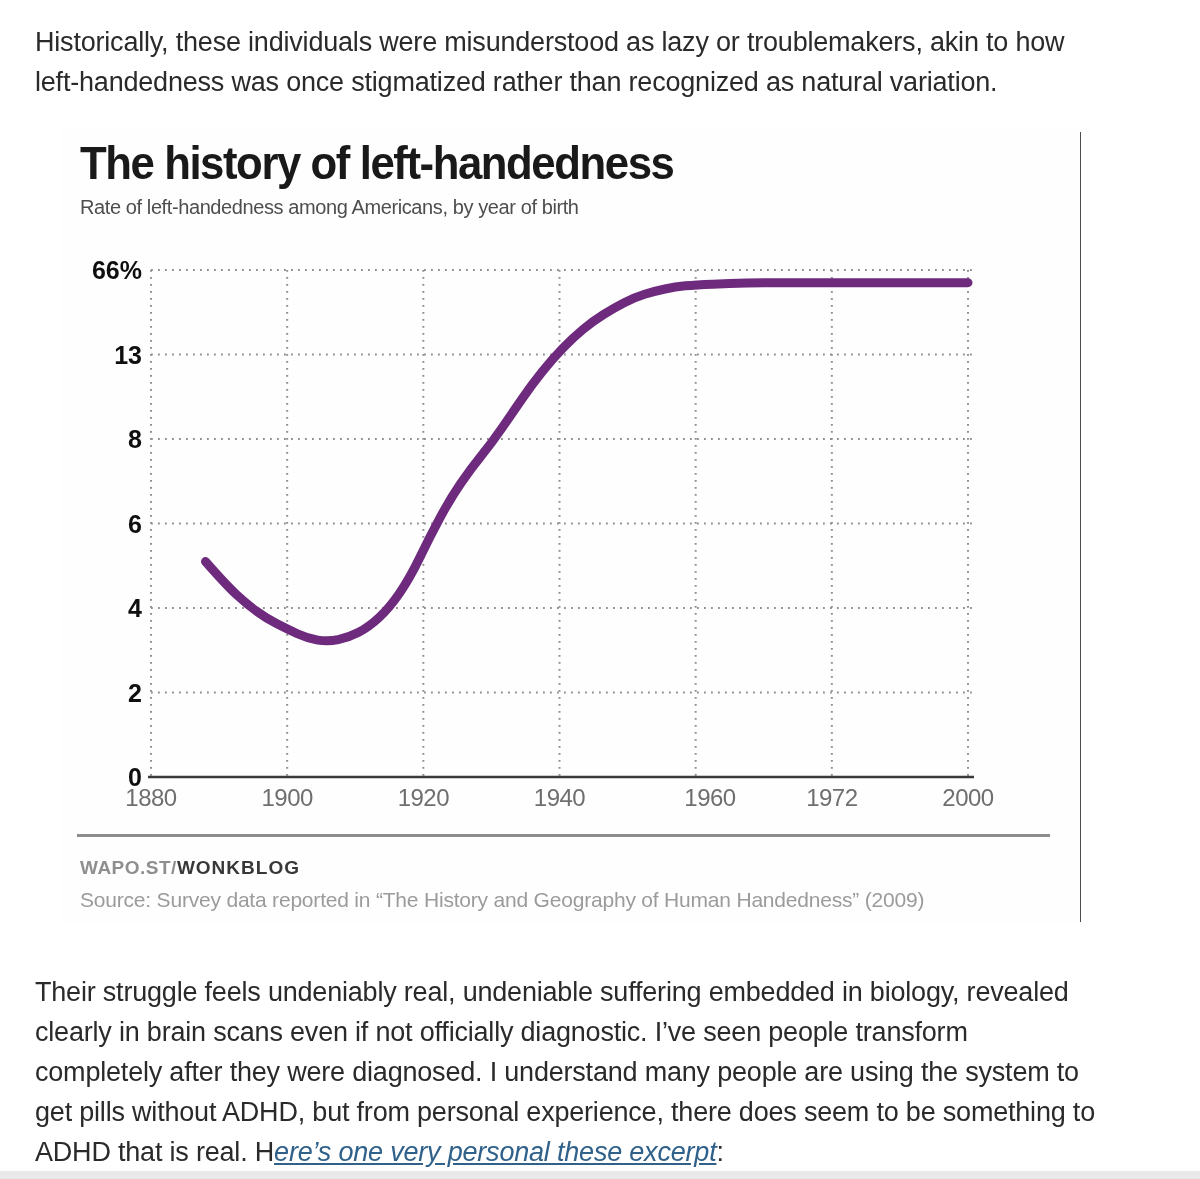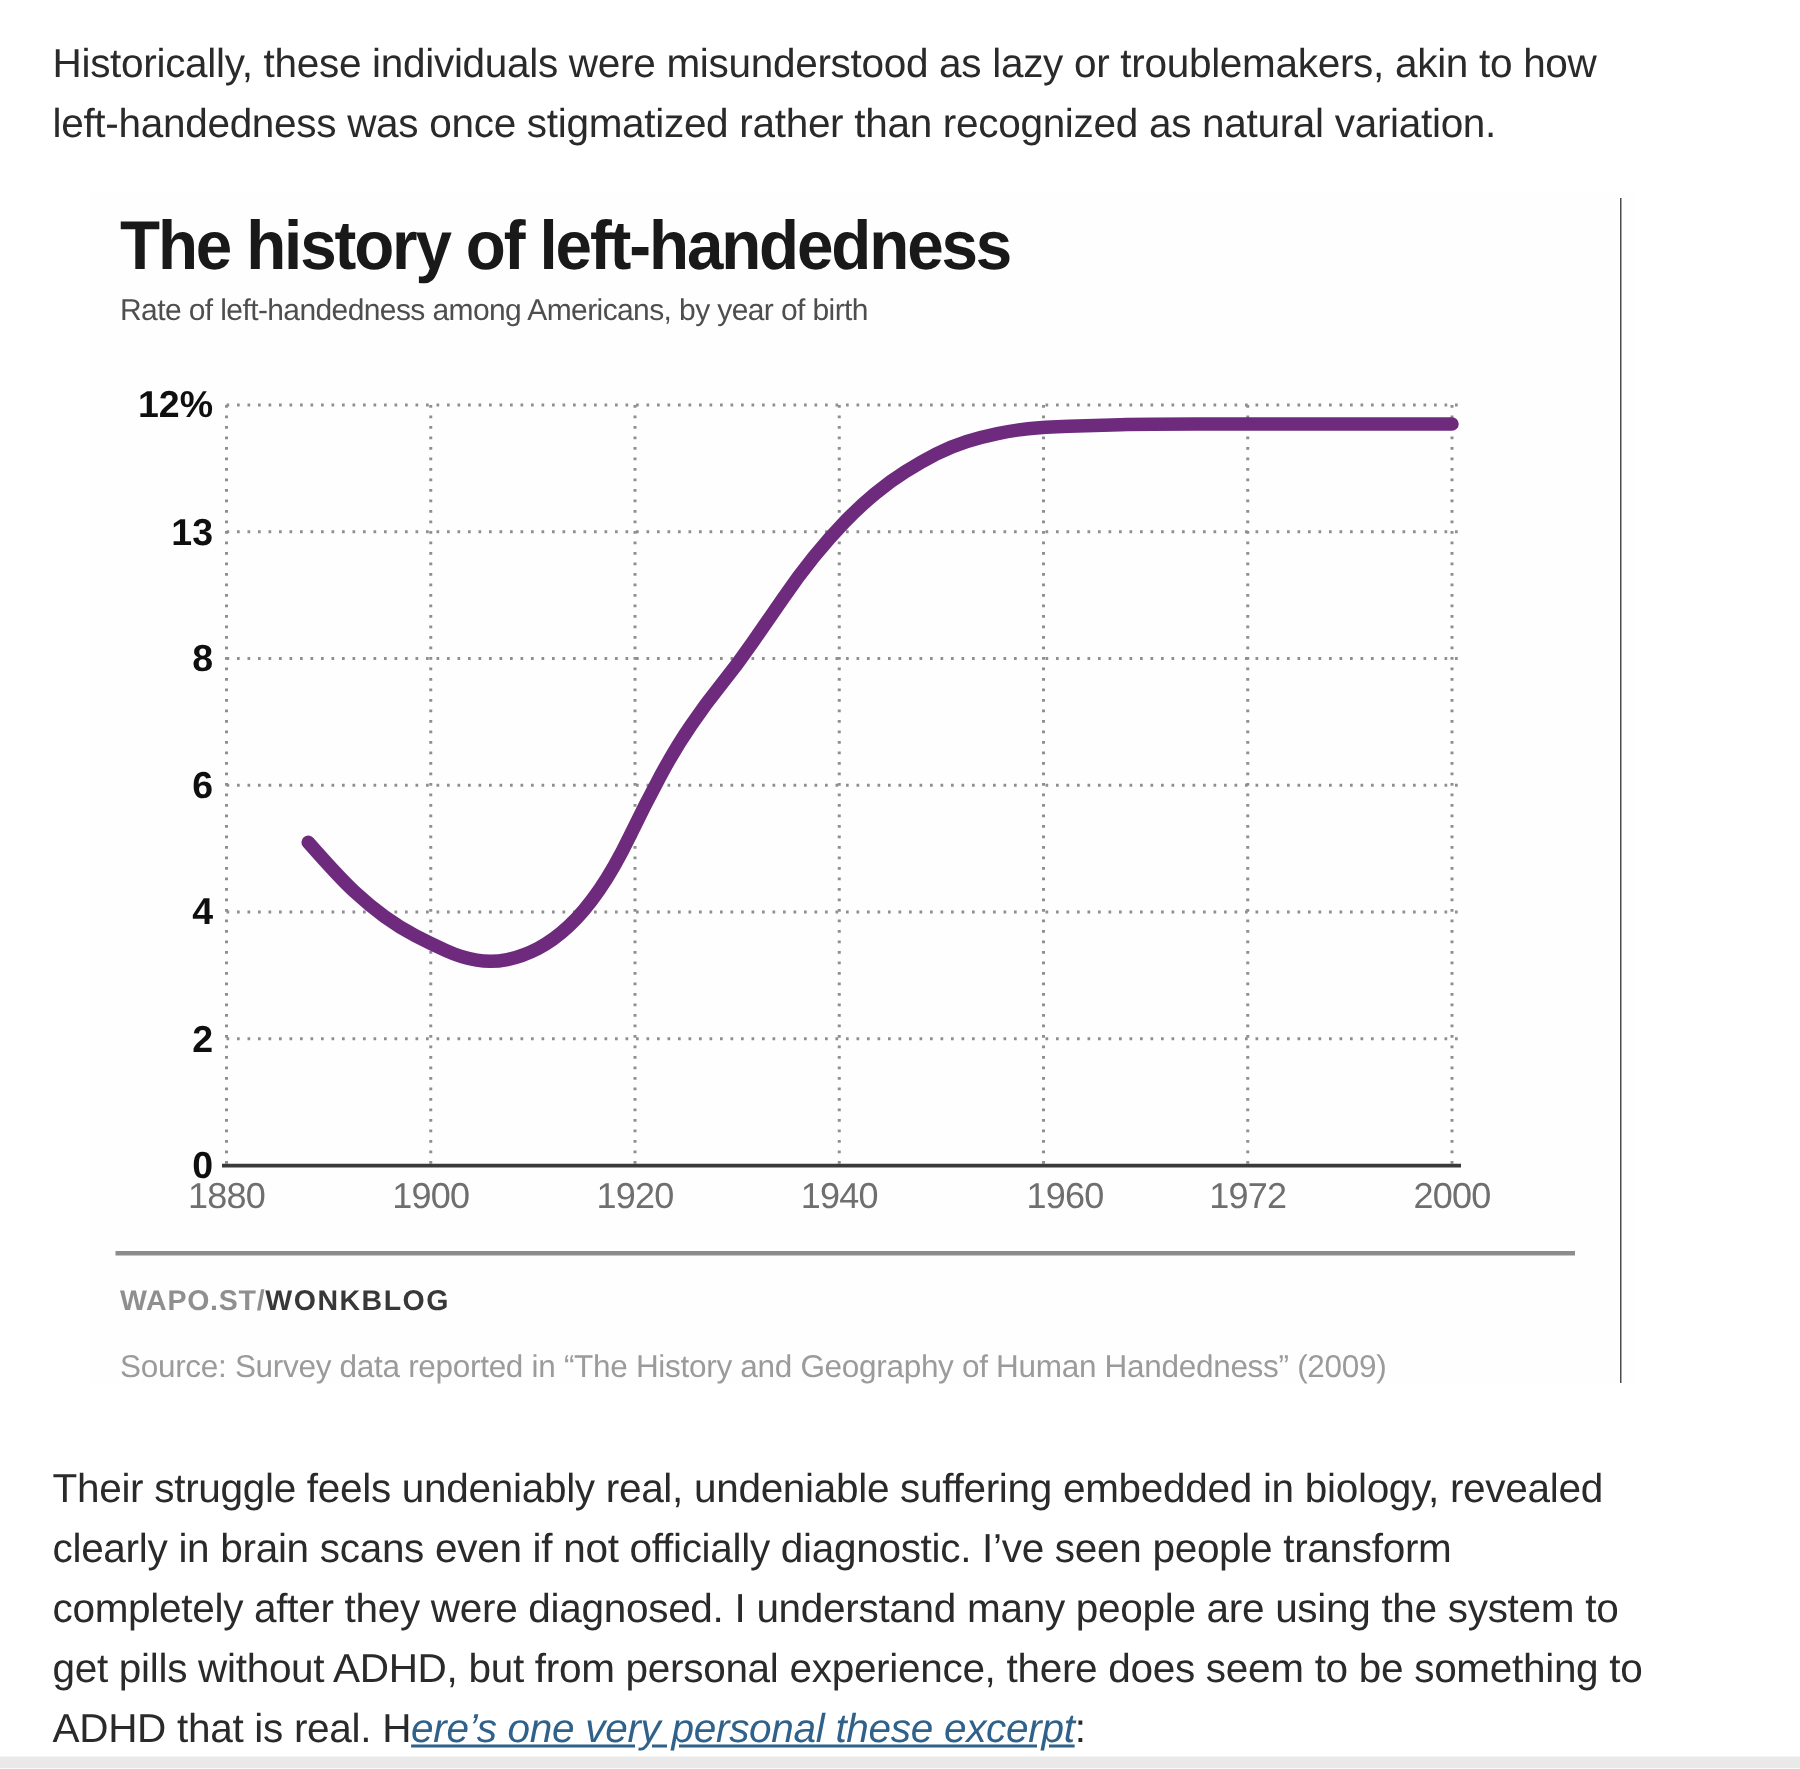--- a/index.html
+++ b/index.html
@@ -93,21 +93,20 @@
   }
   #credit-prefix { color: #8f8f8f; font-weight: bold; }
   #credit-bold { color: #383838; font-weight: bold; letter-spacing: 1px; }
   #source-line {
     position: absolute;
     left: 20px; top: 760px;
     font-size: 21px;
     color: #9b9b9b;
     letter-spacing: -0.2px;
     white-space: nowrap;
-    margin-top: 12px;
   }
   #bottom-strip {
     position: absolute;
     left: 0; top: 1171px;
     width: 1200px; height: 8px;
     background: #e9e9e9;
   }
 </style>
 </head>
 <body>
@@ -131,21 +130,21 @@
       <line x1="363.33333333333337" y1="20" x2="363.33333333333337" y2="526" stroke="#8f8f8f" stroke-width="2" stroke-dasharray="1.8 5.2"></line>
       <line x1="499.5" y1="20" x2="499.5" y2="526" stroke="#8f8f8f" stroke-width="2" stroke-dasharray="1.8 5.2"></line>
       <line x1="635.6666666666667" y1="20" x2="635.6666666666667" y2="526" stroke="#8f8f8f" stroke-width="2" stroke-dasharray="1.8 5.2"></line>
       <line x1="771.8333333333334" y1="20" x2="771.8333333333334" y2="526" stroke="#8f8f8f" stroke-width="2" stroke-dasharray="1.8 5.2"></line>
       <line x1="908" y1="20" x2="908" y2="526" stroke="#8f8f8f" stroke-width="2" stroke-dasharray="1.8 5.2"></line>
       <line x1="88" y1="527" x2="914" y2="527" stroke="#3a3a3a" stroke-width="2.5"></line>
       <path d="M 145.46666666666667 311.525 Q 165.89166666666665 334.76250000000005 176.10416666666666 344.26875 Q 186.31666666666666 353.775 196.52916666666667 361.16875 Q 206.74166666666667 368.5625 216.95416666666668 373.84375 Q 227.16666666666669 379.125 237.37916666666666 383.77250000000004 Q 247.59166666666667 388.42 257.8041666666667 390.11 Q 268.01666666666665 391.79999999999995 278.22916666666663 389.6875 Q 288.44166666666666 387.57500000000005 298.6541666666667 382.29375000000005 Q 308.8666666666667 377.01250000000005 319.07916666666665 367.50625 Q 329.2916666666667 358 339.5041666666667 343.2125 Q 349.7166666666667 328.42499999999995 359.9291666666667 307.29999999999995 Q 370.14166666666665 286.17499999999995 380.35416666666663 267.1625 Q 390.56666666666666 248.15000000000003 400.7791666666667 233.3625 Q 410.9916666666667 218.575 421.20416666666665 205.89999999999998 Q 431.4166666666667 193.22499999999997 441.6291666666667 178.4375 Q 451.8416666666667 163.65000000000003 462.0541666666667 148.8625 Q 472.26666666666665 134.075 482.47916666666663 121.39999999999998 Q 492.69166666666666 108.72499999999997 502.9041666666667 98.16249999999997 Q 513.1166666666667 87.59999999999997 523.3291666666667 79.14999999999998 Q 533.5416666666667 70.69999999999999 543.7541666666667 64.36250000000001 Q 553.9666666666667 58.025000000000034 564.1791666666667 52.743750000000034 Q 574.3916666666667 47.462500000000034 584.6041666666666 44.29375000000002 Q 594.8166666666666 41.125 605.0291666666667 39.01250000000002 Q 615.2416666666667 36.900000000000034 625.4541666666667 35.84375 Q 635.6666666666667 34.787499999999966 652.6875 34.15375 Q 669.7083333333334 33.52000000000004 686.7291666666667 33.097500000000025 Q 703.75 32.67500000000001 737.7916666666667 32.67500000000001 Q 771.8333333333334 32.67500000000001 805.875 32.67500000000001 Q 839.9166666666667 32.67500000000001 873.9583333333334 32.67500000000001 L 908 32.67500000000001" fill="none" stroke="#6e2b7e" stroke-width="9" stroke-linecap="round" stroke-linejoin="round"></path>
     </svg>
 
   <div id="y-ticks">
-      <div class="y-tick" style="top: 127px;">12%</div>
+      <div class="y-tick" style="top: 127px;">66%</div>
       <div class="y-tick" style="top: 211.5px;">13</div>
       <div class="y-tick" style="top: 296px;">8</div>
       <div class="y-tick" style="top: 380.5px;">6</div>
       <div class="y-tick" style="top: 465px;">4</div>
       <div class="y-tick" style="top: 549.5px;">2</div>
       <div class="y-tick" style="top: 634px;">0</div>
     </div>
   <div id="x-ticks">
       <div class="x-tick" style="left: 46px; top: 657px;">1880</div>
       <div class="x-tick" style="left: 182.167px; top: 657px;">1900</div>

